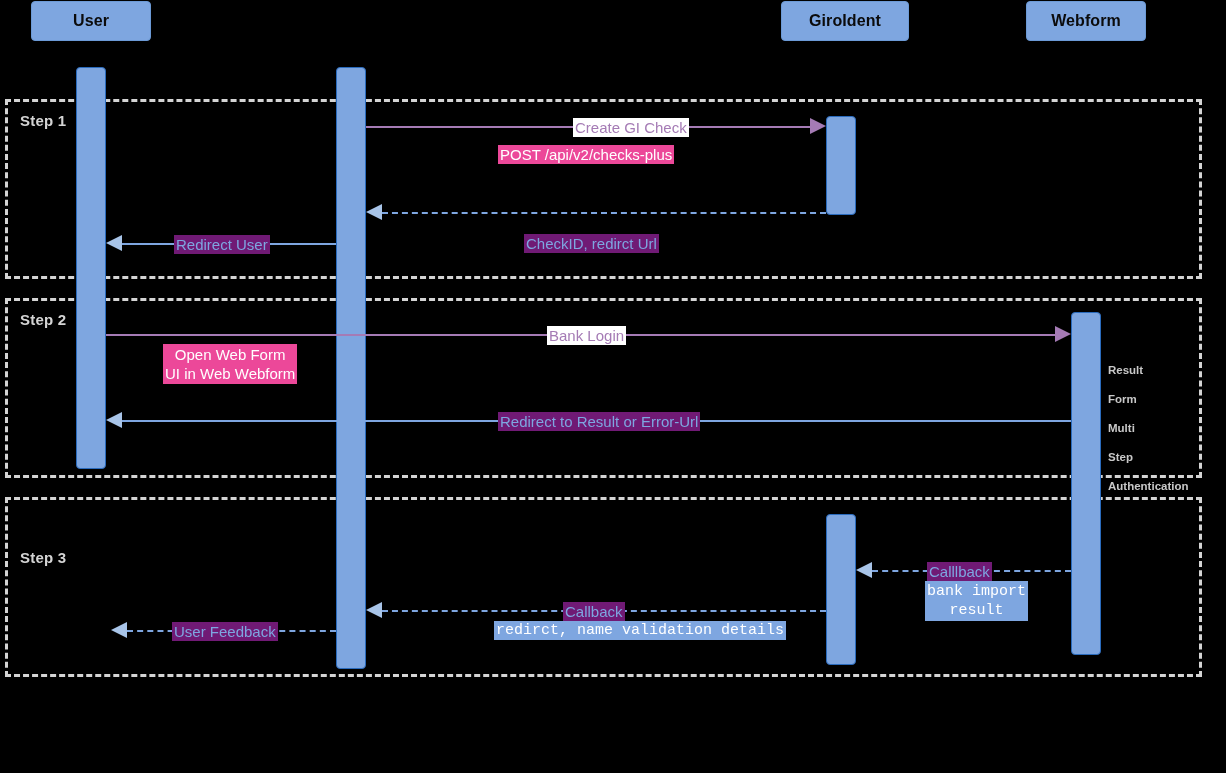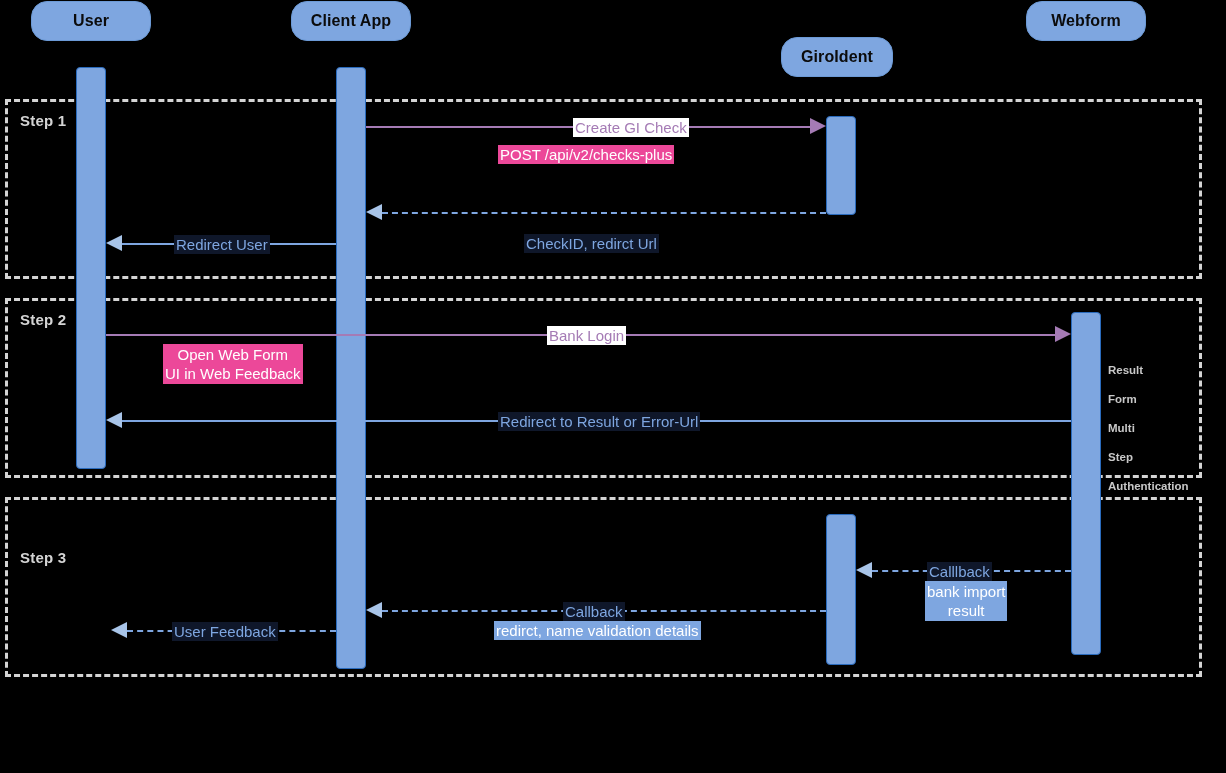--- a/index.html
+++ b/index.html
@@ -20,21 +20,21 @@
     width: 1226px;
     height: 773px;
     background: #000000;
   }
   
   .participant {
     position: absolute;
     height: 40px;
     background: #7ea6e0;
     border: 1px solid #6c9ad6;
-    border-radius: 16px;
+    border-radius: 4px;
     color: #0b0b0b;
     font-size: 16px;
     font-weight: bold;
     display: flex;
     align-items: center;
     justify-content: center;
     box-sizing: border-box;
     letter-spacing: 0.1px;
   }
   
@@ -94,29 +94,30 @@
     line-height: 17px;
     padding: 1px 2px;
     box-sizing: border-box;
   }
   .msglabel.purple-on-white {
     color: #a57bb5;
     background: #ffffff;
   }
   .msglabel.blue-on-white {
     color: #7ea6e0;
-    background: #0f172a;
+    background: #701a75;
   }
   .msglabel.white-on-purple {
     color: #ffffff;
     background: #ec4899;
   }
   .msglabel.white-on-blue {
     color: #ffffff;
     background: #7ea6e0;
+    font-family: Liberation Mono, monospace;
   }
   .msglabel.center { text-align: center; }
   .note-gray {
     position: absolute;
     color: #c8c8c8;
     font-size: 11.5px;
     font-weight: bold;
     line-height: 14.5px;
     white-space: pre-line;
   }
@@ -129,22 +130,21 @@
   <div class="frame" style="left:5px; top:99px; width:1197px; height:180px;"></div>
   <div class="frame-label" style="left:20px; top:112px;">Step 1</div>
 
   <div class="frame" style="left:5px; top:298px; width:1197px; height:180px;"></div>
   <div class="frame-label" style="left:20px; top:311px;">Step 2</div>
 
   <div class="frame" style="left:5px; top:497px; width:1197px; height:180px;"></div>
   <div class="frame-label" style="left:20px; top:510px;margin-top:39px;">Step 3</div>
 
   <div class="participant" style="left:31px; top:1px; width:120px;">User</div>
-  <div class="participant" style="left:291px; top:1px; width:120px;">Client App</div>
-  <div class="participant" style="left:781px; top:1px; width:112px;margin-top:36px;">GiroIdent</div>
+  <div class="participant" style="left:781px; top:1px; width:128px;">GiroIdent</div>
   <div class="participant" style="left:1026px; top:1px; width:120px;">Webform</div>
 
   <div class="activation" style="left:76px; top:67px; height:402px;"></div>
 
   <div class="activation" style="left:336px; top:67px; height:602px;"></div>
 
   <div class="activation" style="left:826px; top:116px; height:99px;"></div>
 
   <div class="activation" style="left:826px; top:514px; height:151px;"></div>
 
@@ -163,21 +163,21 @@
   <div class="msgline solid blue" style="left:122px; top:243px; width:214px;"></div>
   <div class="arrowhead left blue" style="left:106px; top:235px;"></div>
   <div class="msglabel blue-on-white" style="left:174px; top:235px;">Redirect User</div>
 
   <div class="msgline solid purple" style="left:106px; top:334px; width:949px;"></div>
   <div class="arrowhead right purple" style="left:1055px; top:326px;"></div>
   <div class="msglabel purple-on-white" style="left:547px; top:326px;">Bank Login</div>
 
   <div class="msglabel white-on-purple center" style="left:163px; top:344px; line-height:19px;">
     <div>Open Web Form</div>
-    <div>UI in Web Feedback</div>
+    <div>UI in Web Webform</div>
   </div>
 
   <div class="msgline solid blue" style="left:122px; top:420px; width:949px;"></div>
   <div class="arrowhead left blue" style="left:106px; top:412px;"></div>
   <div class="msglabel blue-on-white" style="left:498px; top:412px;">Redirect to Result or Error-Url</div>
 
   <div class="note-gray" style="left:1108px; top:348px;">
     <div>Result</div>
     <div>Form</div>
     <div>Multi</div>

